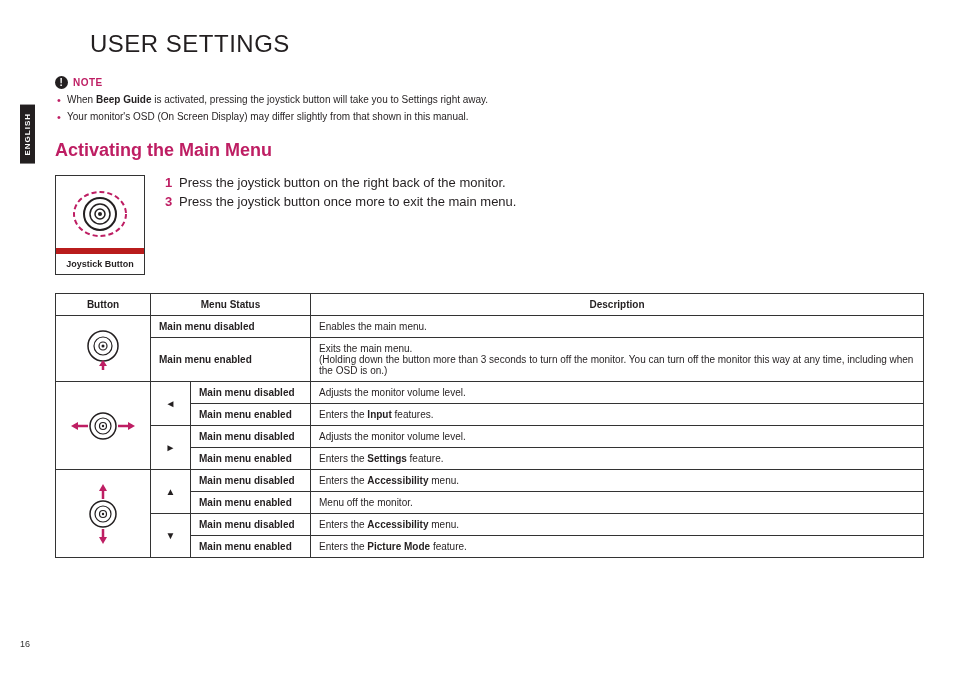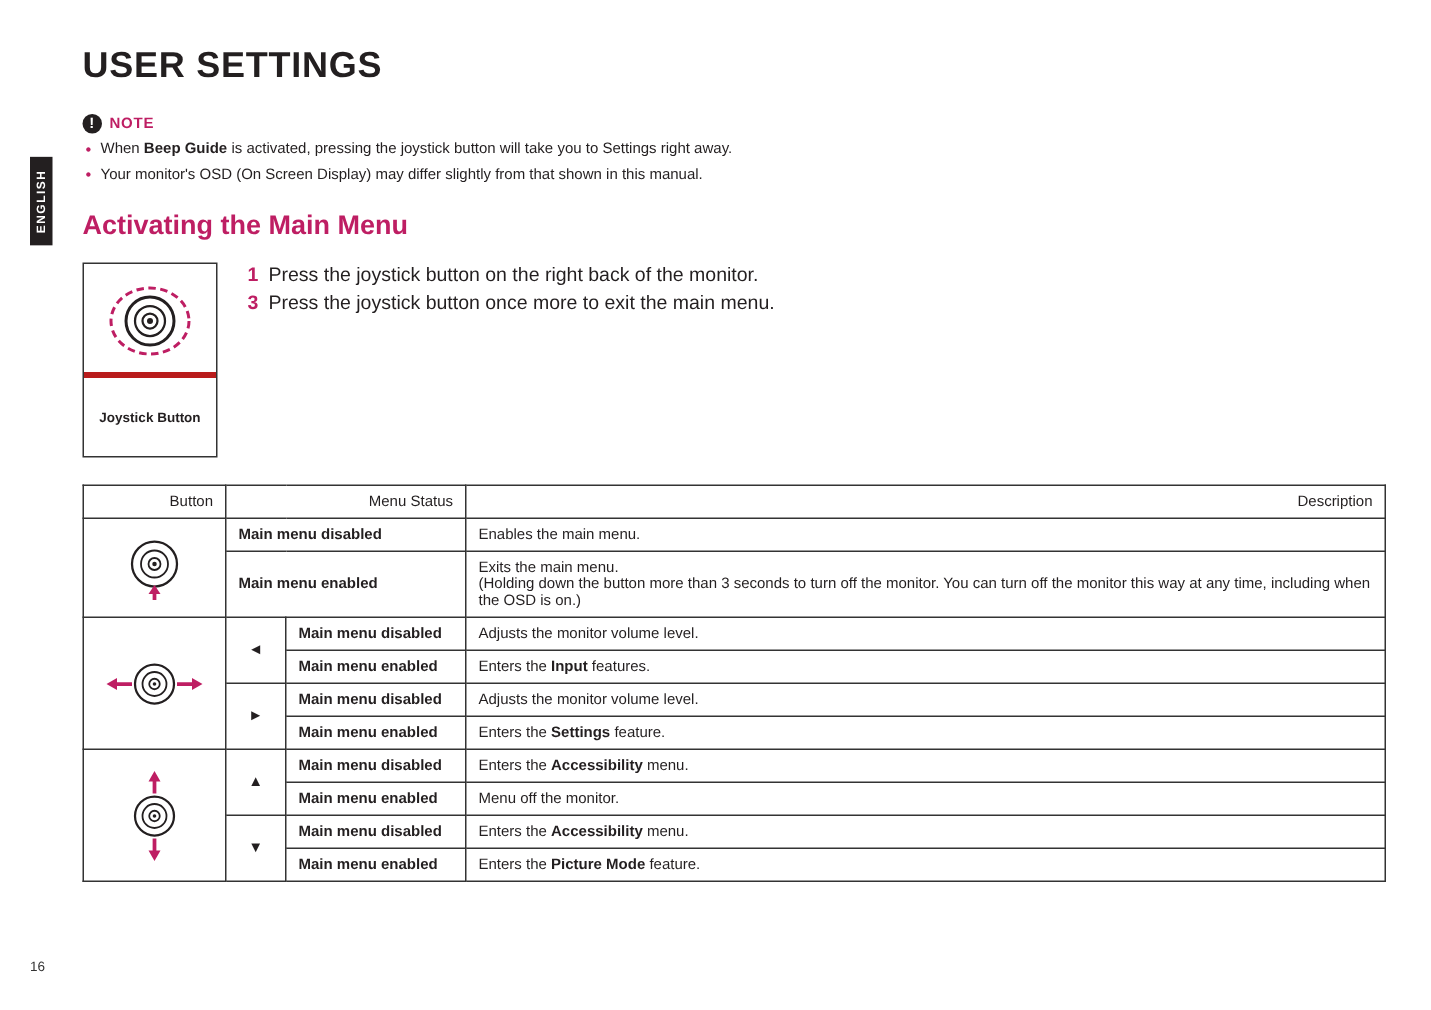--- a/index.html
+++ b/index.html
@@ -21,41 +21,42 @@
     color: #fff;
     font-size: 8px;
     font-weight: bold;
     letter-spacing: 1px;
     writing-mode: vertical-rl;
     transform: rotate(180deg);
     padding: 8px 3px;
   }
   h1 {
     font-size: 24px;
-    font-weight: 700;
+    font-weight: 400;
     letter-spacing: 0.5px;
     margin-bottom: 18px;
+    margin-left: 35px;
   }
   .note-block { margin-bottom: 16px; }
   .note-head { display: flex; align-items: center; font-weight: bold; color: #be1e63; font-size: 10px; margin-bottom: 4px; letter-spacing: 0.5px;}
   .note-icon { display:inline-flex; width:13px; height:13px; border-radius:50%; background:#231f20; color:#fff; align-items:center; justify-content:center; font-size:10px; margin-right:5px; font-weight:bold;}
   .note-list { list-style:none; padding-left: 2px; }
   .note-list li { position:relative; padding-left:10px; font-size:10px; margin-bottom:3px; line-height:1.4; }
   .note-list li::before { content:"•"; color:#be1e63; position:absolute; left:0; font-size:11px;}
   h2 { color:#be1e63; font-size:18px; font-weight:700; margin:8px 0 14px; }
   .activate-row { display:flex; align-items:flex-start; gap:20px; margin-bottom:18px; }
   .joystick-box { border:1px solid #333; width:90px; text-align:center; }
   .joystick-img { padding:8px 4px 4px; }
-  .joystick-label { border-top:4px solid #b91c1c; font-size:9px; font-weight:bold; padding:21px 2px; }
+  .joystick-label { border-top:6px solid #b91c1c; font-size:9px; font-weight:bold; padding:5px 2px; }
   .steps { list-style:none; }
   .steps li { font-size:13px; margin-bottom:4px; }
   .steps li .num { color:#be1e63; font-weight:bold; display:inline-block; width:14px; }
   table { border-collapse: collapse; width: 100%; font-size:10px; }
   th, td { border:1px solid #333; padding:5px 8px; vertical-align:middle; }
-  th { background:#fff; font-weight:normal; text-align:right; }
+  th { background:#fff; font-weight:bold; text-align:center; }
   .col-button { width:95px; }
   .col-submenu { width:40px; text-align:center; padding:0;}
   .col-status { width:120px; font-weight:bold; }
   .button-cell { text-align:center; padding:4px;}
   .pagenum { position:absolute; left:20px; bottom:24px; font-size:9px; color:#333; }
   svg { display:block; margin:0 auto; }
 </style>
 </head>
 <body>
 

